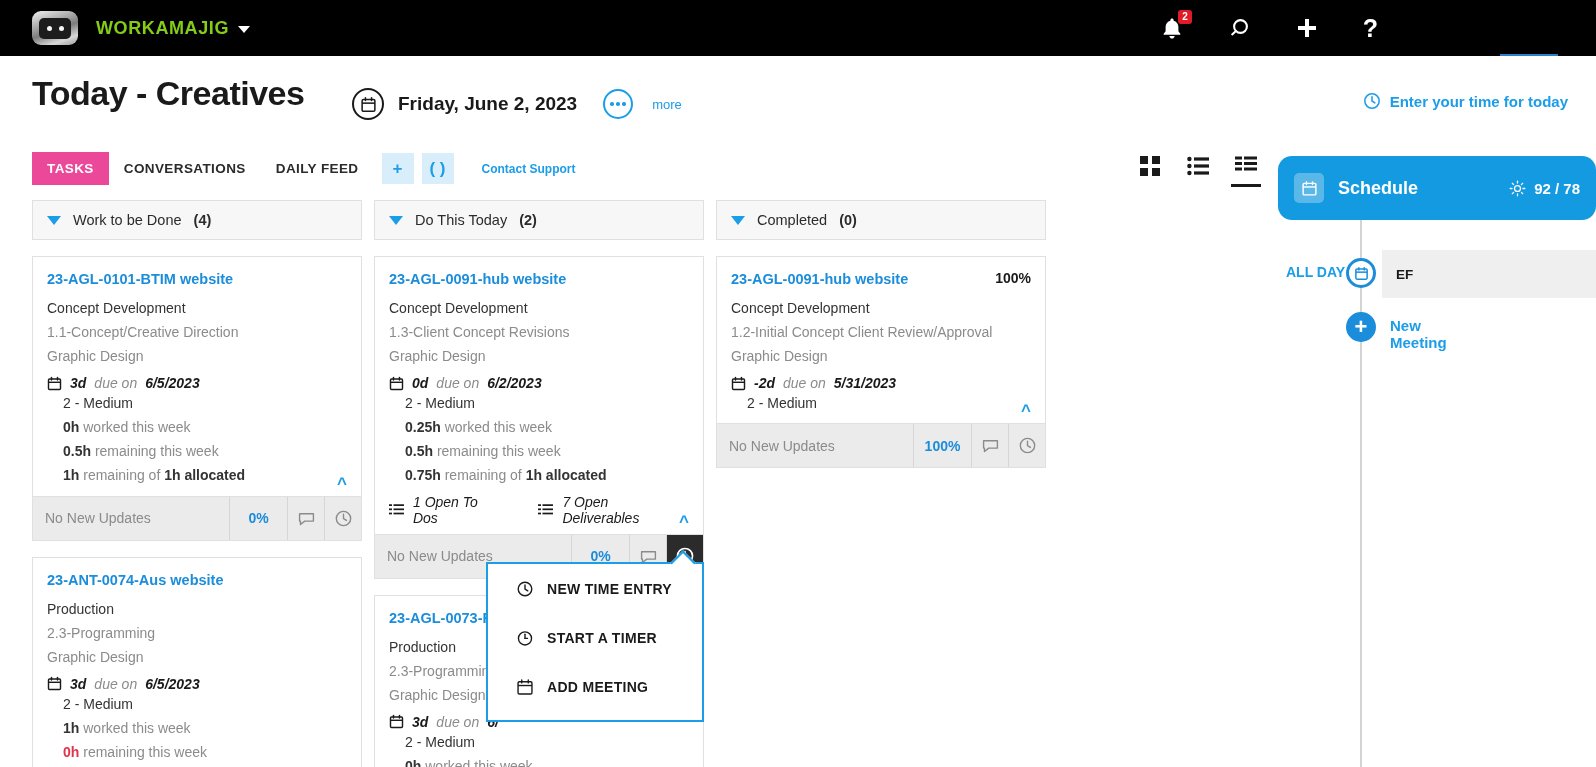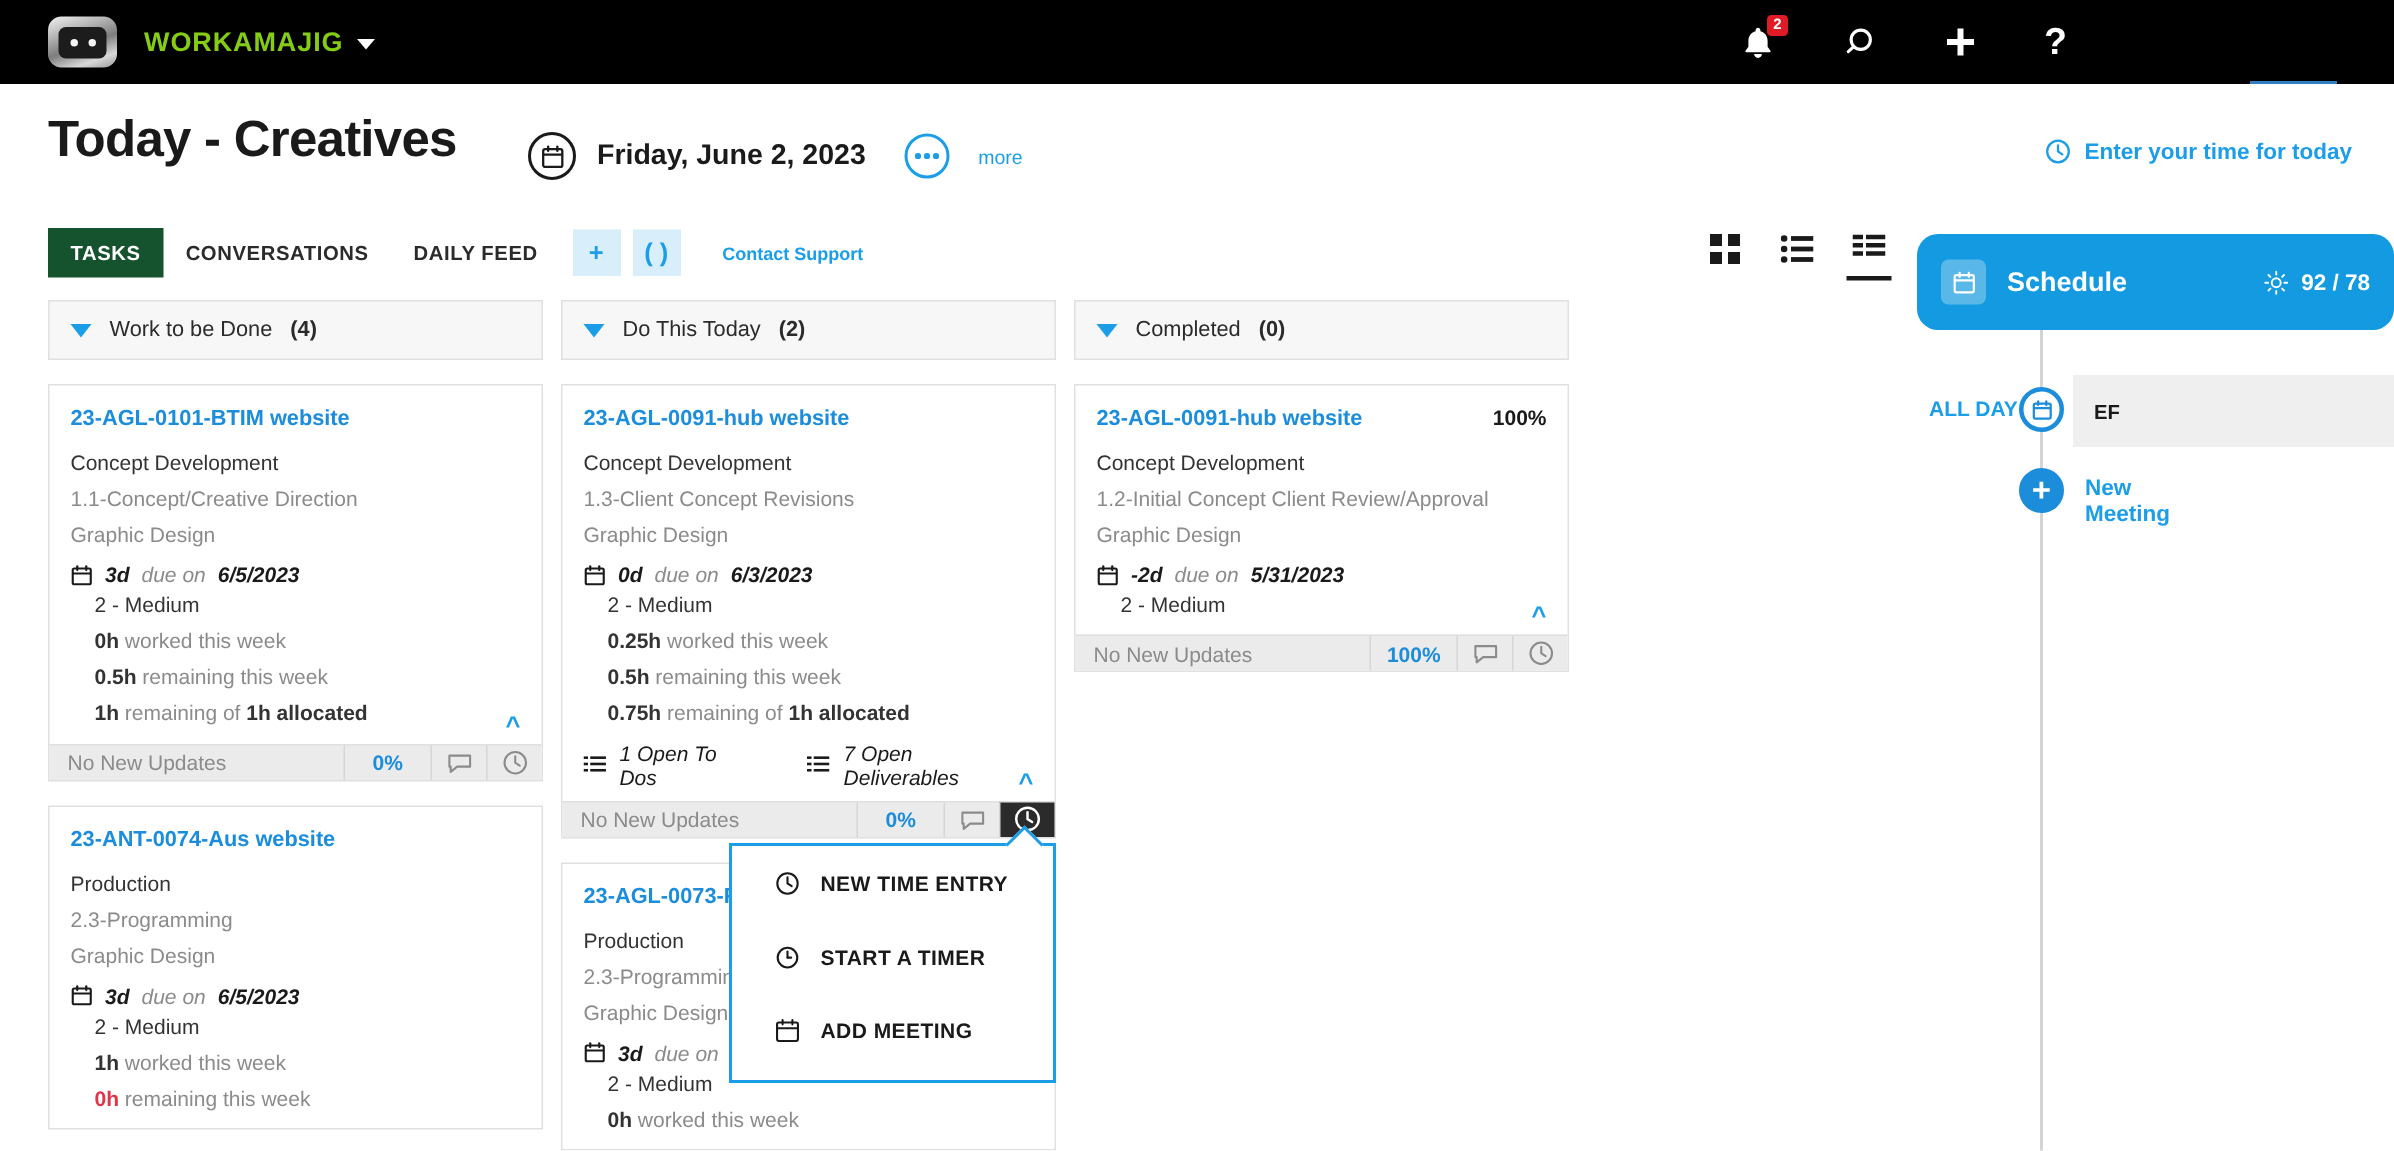--- a/index.html
+++ b/index.html
@@ -69,21 +69,21 @@
     position: absolute; right: 28px; top: 36px; display: flex; align-items: center; gap: 9px;
     color: #1b9de8; font-size: 15px; font-weight: bold;
   }
 
   
   .tabbar { position: absolute; left: 32px; top: 152px; display: flex; align-items: center; gap: 0; }
   .tab {
     font-size: 13.5px; font-weight: bold; letter-spacing: 0.4px; color: #2b2b2b;
     padding: 9px 15px; background: transparent;
   }
-  .tab.active { background: #14532d; color: #ffffff; }
+  .tab.active { background: #ec4899; color: #ffffff; }
   .tab-mini {
     width: 32px; height: 31px; background: #d8eefa; display: flex; align-items: center;
     justify-content: center; color: #1b9de8; font-size: 17px; font-weight: bold; margin-left: 8px;
   }
   .contact-support { font-size: 12px; color: #1b9de8; font-weight: bold; margin-left: 28px; }
 
   
   .view-toggles { position: absolute; left: 1138px; top: 155px; display: flex; gap: 24px; align-items: flex-start; }
   .vt { width: 24px; display: flex; flex-direction: column; align-items: center; }
   .vt-under { width: 30px; height: 2.5px; background: #1a1a1a; margin-top: 7px; }
@@ -116,21 +116,21 @@
   .meta-line .b { font-weight: bold; }
   .meta-line .red { color: #e0344a; font-weight: bold; }
   .meta-line .grey { color: #8b8b8b; }
   .openrow { display: flex; align-items: center; gap: 9px; margin-top: 6px; font-size: 14px; font-style: italic; color: #1a1a1a; }
   .openrow .sep { width: 14px; }
   .chev-up-card {
     position: absolute; right: 14px; bottom: 4px; color: #1b9de8; font-size: 17px; font-weight: bold;
     line-height: 1;
   }
   .card-foot {
-    display: flex; align-items: stretch; height: 24px; background: #ebebeb; border-top: 1px solid #e0e0e0;
+    display: flex; align-items: stretch; height: 44px; background: #ebebeb; border-top: 1px solid #e0e0e0;
   }
   .foot-updates { flex: 1; display: flex; align-items: center; padding-left: 12px; font-size: 14px; color: #8b8b8b; }
   .foot-pct {
     width: 58px; display: flex; align-items: center; justify-content: center;
     font-size: 14px; font-weight: bold; color: #1b8ddb; border-left: 1px solid #d6d6d6;
   }
   .foot-ico {
     width: 37px; display: flex; align-items: center; justify-content: center; border-left: 1px solid #d6d6d6;
   }
   .foot-ico.active { background: #2b2b2b; }
@@ -390,21 +390,21 @@
           <div class="line-grey">Graphic Design</div>
           <div class="due-row">
             <svg width="15" height="15" viewBox="0 0 20 20" fill="none" stroke="#1a1a1a" stroke-width="1.9">
               <rect x="2" y="4" width="16" height="14" rx="1.4"></rect>
               <line x1="2" y1="8.4" x2="18" y2="8.4"></line>
               <line x1="6" y1="2" x2="6" y2="5.4" stroke-linecap="round"></line>
               <line x1="14" y1="2" x2="14" y2="5.4" stroke-linecap="round"></line>
             </svg>
             <span class="due-days">0d</span>
             <span class="due-on">due on</span>
-            <span class="due-date">6/3/2023</span>
+            <span class="due-date">6/2/2023</span>
           </div>
           <div class="meta-line">2 - Medium</div>
           <div class="meta-line"><span class="b">0.25h</span><span class="grey"> worked this week</span></div>
           <div class="meta-line"><span class="b">0.5h</span><span class="grey"> remaining this week</span></div>
           <div class="meta-line"><span class="b">0.75h</span><span class="grey"> remaining of </span><span class="b">1h allocated</span></div>
           <div class="openrow">
             <svg width="15" height="15" viewBox="0 0 20 20" fill="#1a1a1a">
               <rect x="0" y="3" width="4" height="2.3"></rect>
                 <rect x="6" y="3" width="14" height="2.3"></rect>
               <rect x="0" y="8.6" width="4" height="2.3"></rect>

